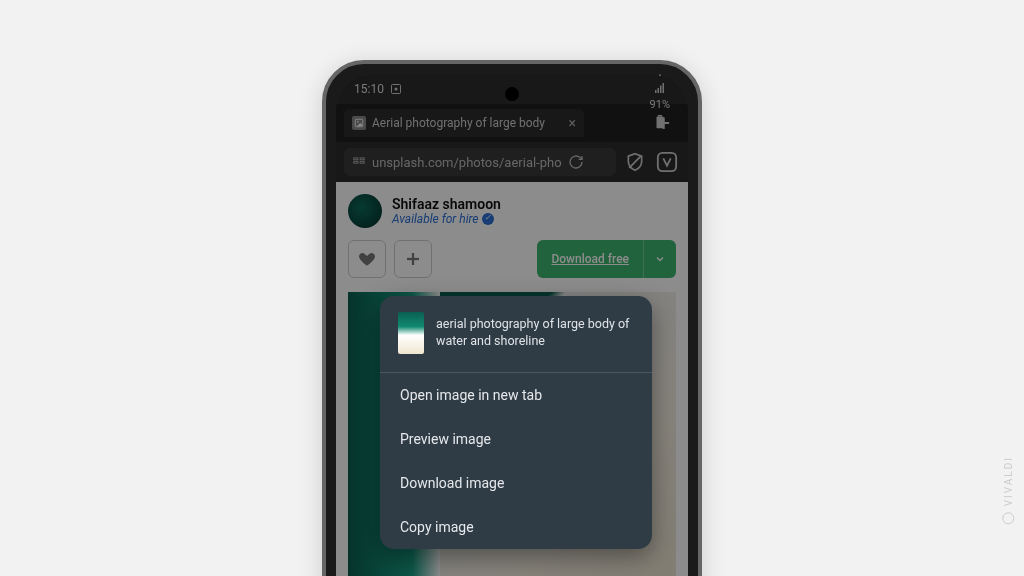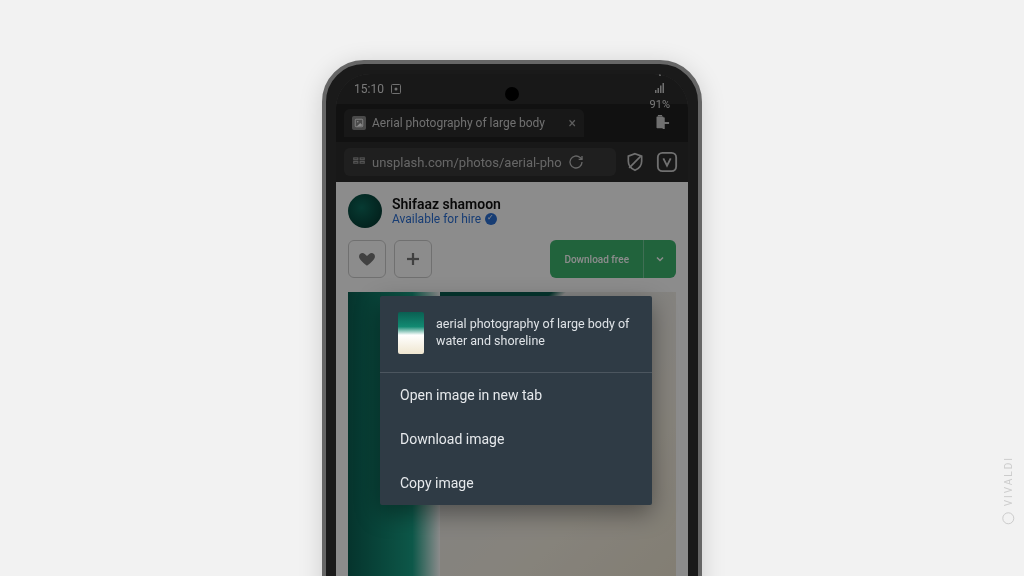--- a/index.html
+++ b/index.html
@@ -72,50 +72,50 @@
   .url-reload { color:#bbb; flex-shrink:0; }
   .toolbar-icon { width:26px; height:26px; display:flex; align-items:center; justify-content:center; color:#ccc; }
 
   
   .page-content {
     background:#fff; height:600px; padding:12px; position:relative;
   }
   .author-row { display:flex; align-items:center; gap:10px; }
   .avatar { width:34px; height:34px; border-radius:50%; background: radial-gradient(circle at 40% 40%, #0d6b5c, #042e28); flex-shrink:0; }
   .author-name { font-weight:600; font-size:14px; color:#111; }
-  .author-hire { font-size:12px; color:#2b6fd4; display:flex; align-items:center; gap:4px; }
+  .author-hire { font-size:12px; color:#2b6fd4; display:flex; align-items:center; gap:4px;font-style:italic; }
   .verify-badge { display:inline-block; width:12px; height:12px; background:#2b6fd4; border-radius:50%; position:relative; }
   .verify-badge::after { content:"✓"; color:#fff; font-size:8px; position:absolute; top:0px; left:2px; }
 
   .action-row { display:flex; align-items:center; gap:8px; margin-top:12px; }
   .icon-btn {
     width:38px; height:38px; border:1px solid #ccc; border-radius:6px;
     display:flex; align-items:center; justify-content:center; color:#666; font-size:18px;
   }
   .download-btn {
     margin-left:auto; display:flex; align-items:center; background:#3cb46e; color:#fff;
     border-radius:6px; overflow:hidden; height:38px;
   }
-  .download-main { padding:0 14px; font-size:10px; font-weight:500; }
+  .download-main { padding:0 14px; font-size:12px; font-weight:500;text-decoration:underline; }
   .download-chevron { padding:0 10px; border-left:1px solid rgba(255,255,255,0.3); height:100%; display:flex; align-items:center; }
 
   .hero-img {
     margin-top:14px; height:400px;
     background: linear-gradient(135deg, #0a5f52 0%, #0a5f52 28%, #eee 30%, #f5efe2 60%, #e8dfc8 100%);
     position:relative;
   }
   .hero-img::before {
     content:""; position:absolute; left:0; top:0; bottom:0; width:28%;
     background: linear-gradient(90deg, #0a5f52, #18a085 70%, #fff 100%);
   }
 
   
   .context-menu {
     position:absolute; z-index:10; left:44px; top:222px; width:272px;
-    background:#2f3b45; border-radius:2px; overflow:hidden;
+    background:#2f3b45; border-radius:14px; overflow:hidden;
     box-shadow:0 8px 24px rgba(0,0,0,0.4);
     color:#e6e9ec; font-size:14px;
   }
   .ctx-header {
     display:flex; align-items:center; gap:12px; padding:16px 18px 18px;
     border-bottom:1px solid rgba(255,255,255,0.14);
   }
   .ctx-thumb {
     width:26px; height:42px; border-radius:2px; flex-shrink:0;
     background: linear-gradient(180deg, #0a5f52 0%, #128a72 35%, #fff 55%, #efe6d0 100%);
@@ -252,20 +252,21 @@
     </div>
 
     <div class="dim-overlay"></div>
 
     <div class="context-menu">
       <div class="ctx-header">
         <div class="ctx-thumb"></div>
         <div class="ctx-title">aerial photography of large body of water and shoreline</div>
       </div>
       <div class="ctx-item">Open image in new tab</div>
+      <div class="ctx-item">Preview image</div>
       <div class="ctx-item">Download image</div>
       <div class="ctx-item">Copy image</div>
     </div>
 
   </div>
 </div>
 
 <div class="watermark">
   <span class="wm-circle"></span>
   <span>VIVALDI</span>

